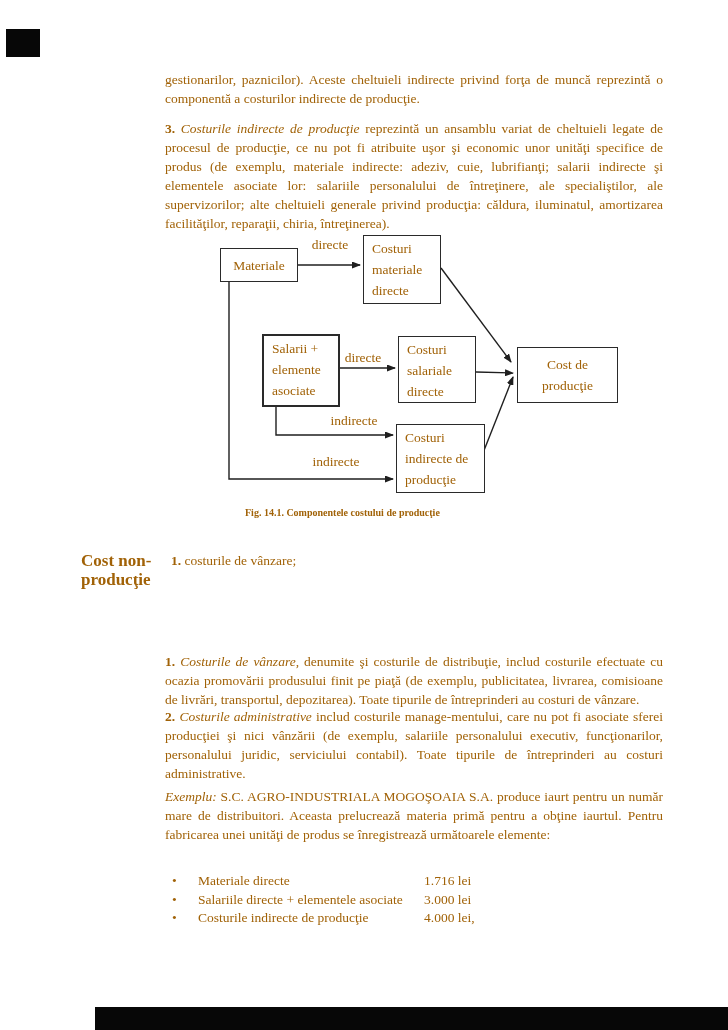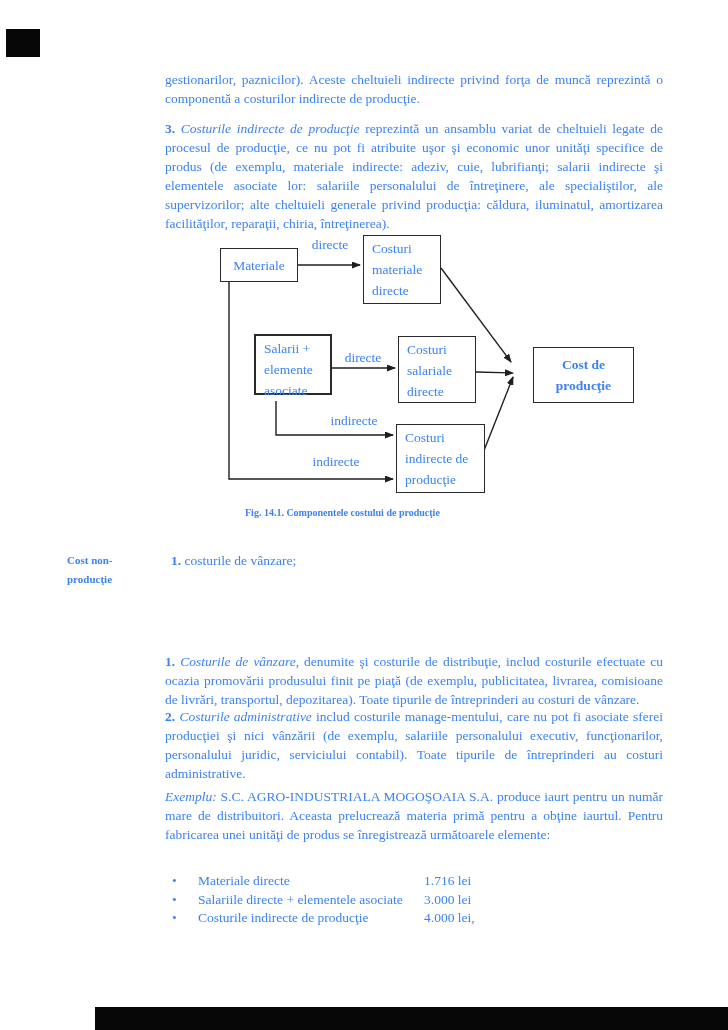--- a/index.html
+++ b/index.html
@@ -3,56 +3,56 @@
 <meta charset="utf-8">
 <style>
   html,body{margin:0;padding:0;}
   body{background:#e8e8e8;}
   .page{
     position:relative;
     width:728px;height:1030px;
     background:#ffffff;
     overflow:hidden;
     font-family:"Liberation Serif","DejaVu Serif",serif;
-    color:#3b82f6;
+    color:#a16207;
   }
   .para{
     position:absolute;
     left:165px;width:498px;
     font-size:13.5px;line-height:19px;
     text-align:justify;
   }
   .para b{font-weight:bold;}
   .para i{font-style:italic;}
   .indent-first{text-indent:25px;}
   .list-row{text-indent:0;margin-left:6px;}
   .sidebar-heading{
-    position:absolute;left:67px;top:551px;width:95px;
-    font-size:11px;line-height:19px;font-weight:bold;
+    position:absolute;left:81px;top:551px;width:95px;
+    font-size:17px;line-height:19px;font-weight:bold;
     white-space:pre-line;
   }
   .diagram{
     position:absolute;left:169px;top:233px;width:500px;height:272px;
   }
   .diagram svg{position:absolute;left:0;top:0;}
   .dbox{
     position:absolute;
     border:1.6px solid #2a2a2a;
     background:#ffffff;
     font-size:13.5px;line-height:21px;
     padding:2px 3px 6px 8px;
     white-space:pre-line;
     box-sizing:border-box;
   }
   .dbox.center{
     display:flex;align-items:center;justify-content:center;
     text-align:center;padding:0;
   }
   .dbox.heavy{border-width:2px;}
-  .dbox.bold{font-weight:bold;margin-left:16px;}
+  .dbox.bold{font-weight:normal;}
   .dlabel{
     position:absolute;
     font-size:13.5px;line-height:14px;
     text-align:center;
   }
   .fig-caption{
     position:absolute;left:245px;top:504px;
     font-size:10px;font-weight:bold;line-height:17px;
   }
   .bullet-list{
@@ -103,21 +103,21 @@
         <path d="M107,168 L107,202 L224,202" marker-end="url(#arr)"></path>
         <path d="M60,49 L60,246 L224,246" marker-end="url(#arr)"></path>
         <line x1="314" y1="220" x2="344" y2="144" marker-end="url(#arr)"></line>
       </g>
     </svg>
 
     <div class="dbox center" style="left:51px;top:15px;width:78px;height:34px">Materiale</div>
     <div class="dbox" style="left:194px;top:2px;width:78px;height:69px">Costuri
 materiale
 directe</div>
-    <div class="dbox heavy" style="left:85px;top:101px;width:78px;height:61px">Salarii +
+    <div class="dbox heavy" style="left:93px;top:101px;width:78px;height:73px">Salarii +
 elemente
 asociate</div>
     <div class="dbox" style="left:229px;top:103px;width:78px;height:67px">Costuri
 salariale
 directe</div>
     <div class="dbox center bold" style="left:348px;top:114px;width:101px;height:56px">Cost de
 producţie</div>
     <div class="dbox" style="left:227px;top:191px;width:89px;height:69px">Costuri
 indirecte de
 producţie</div>

